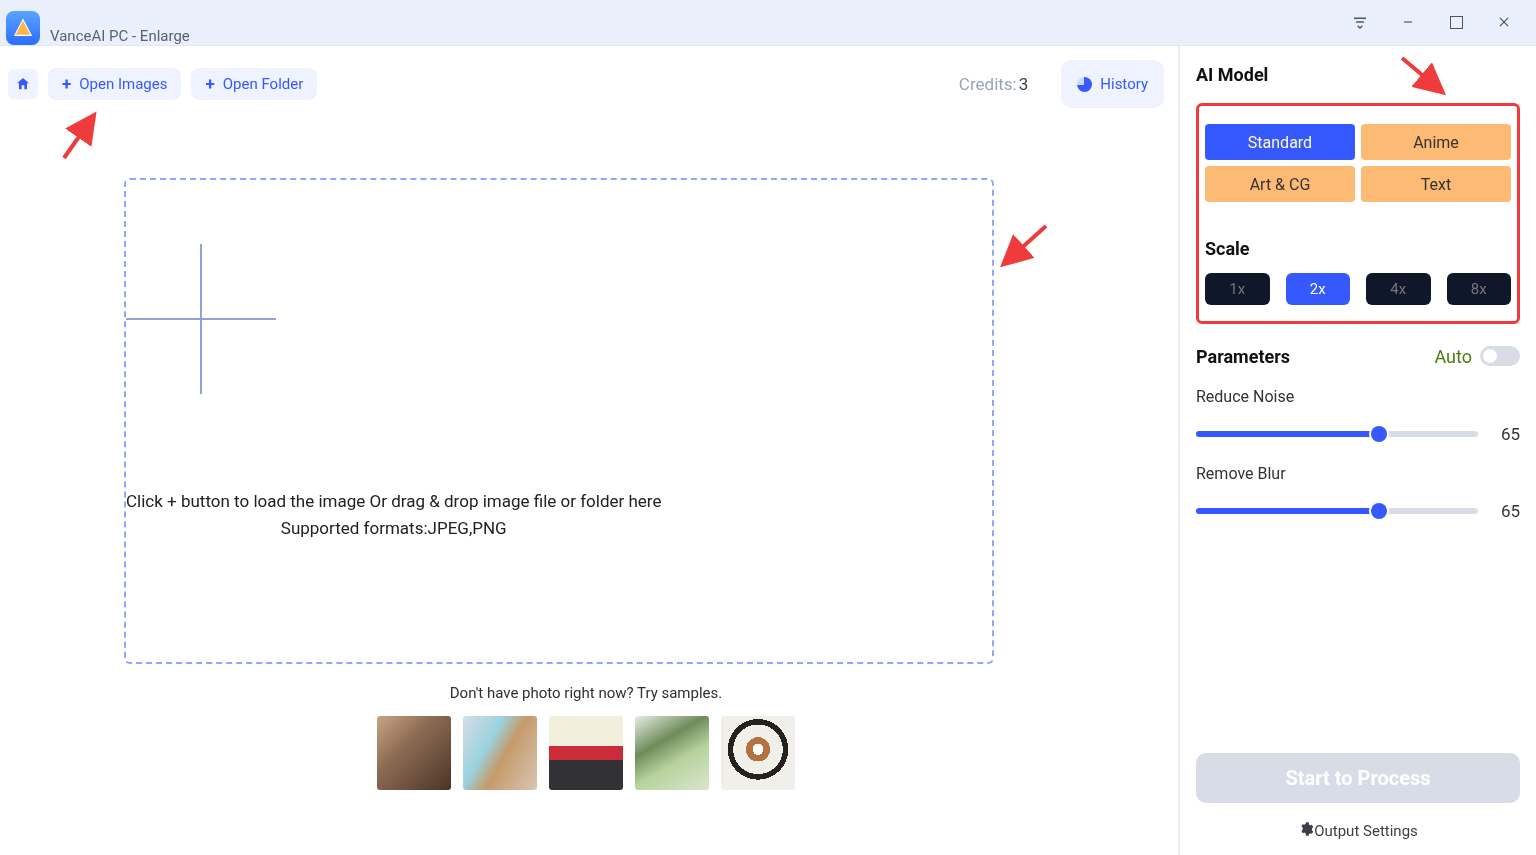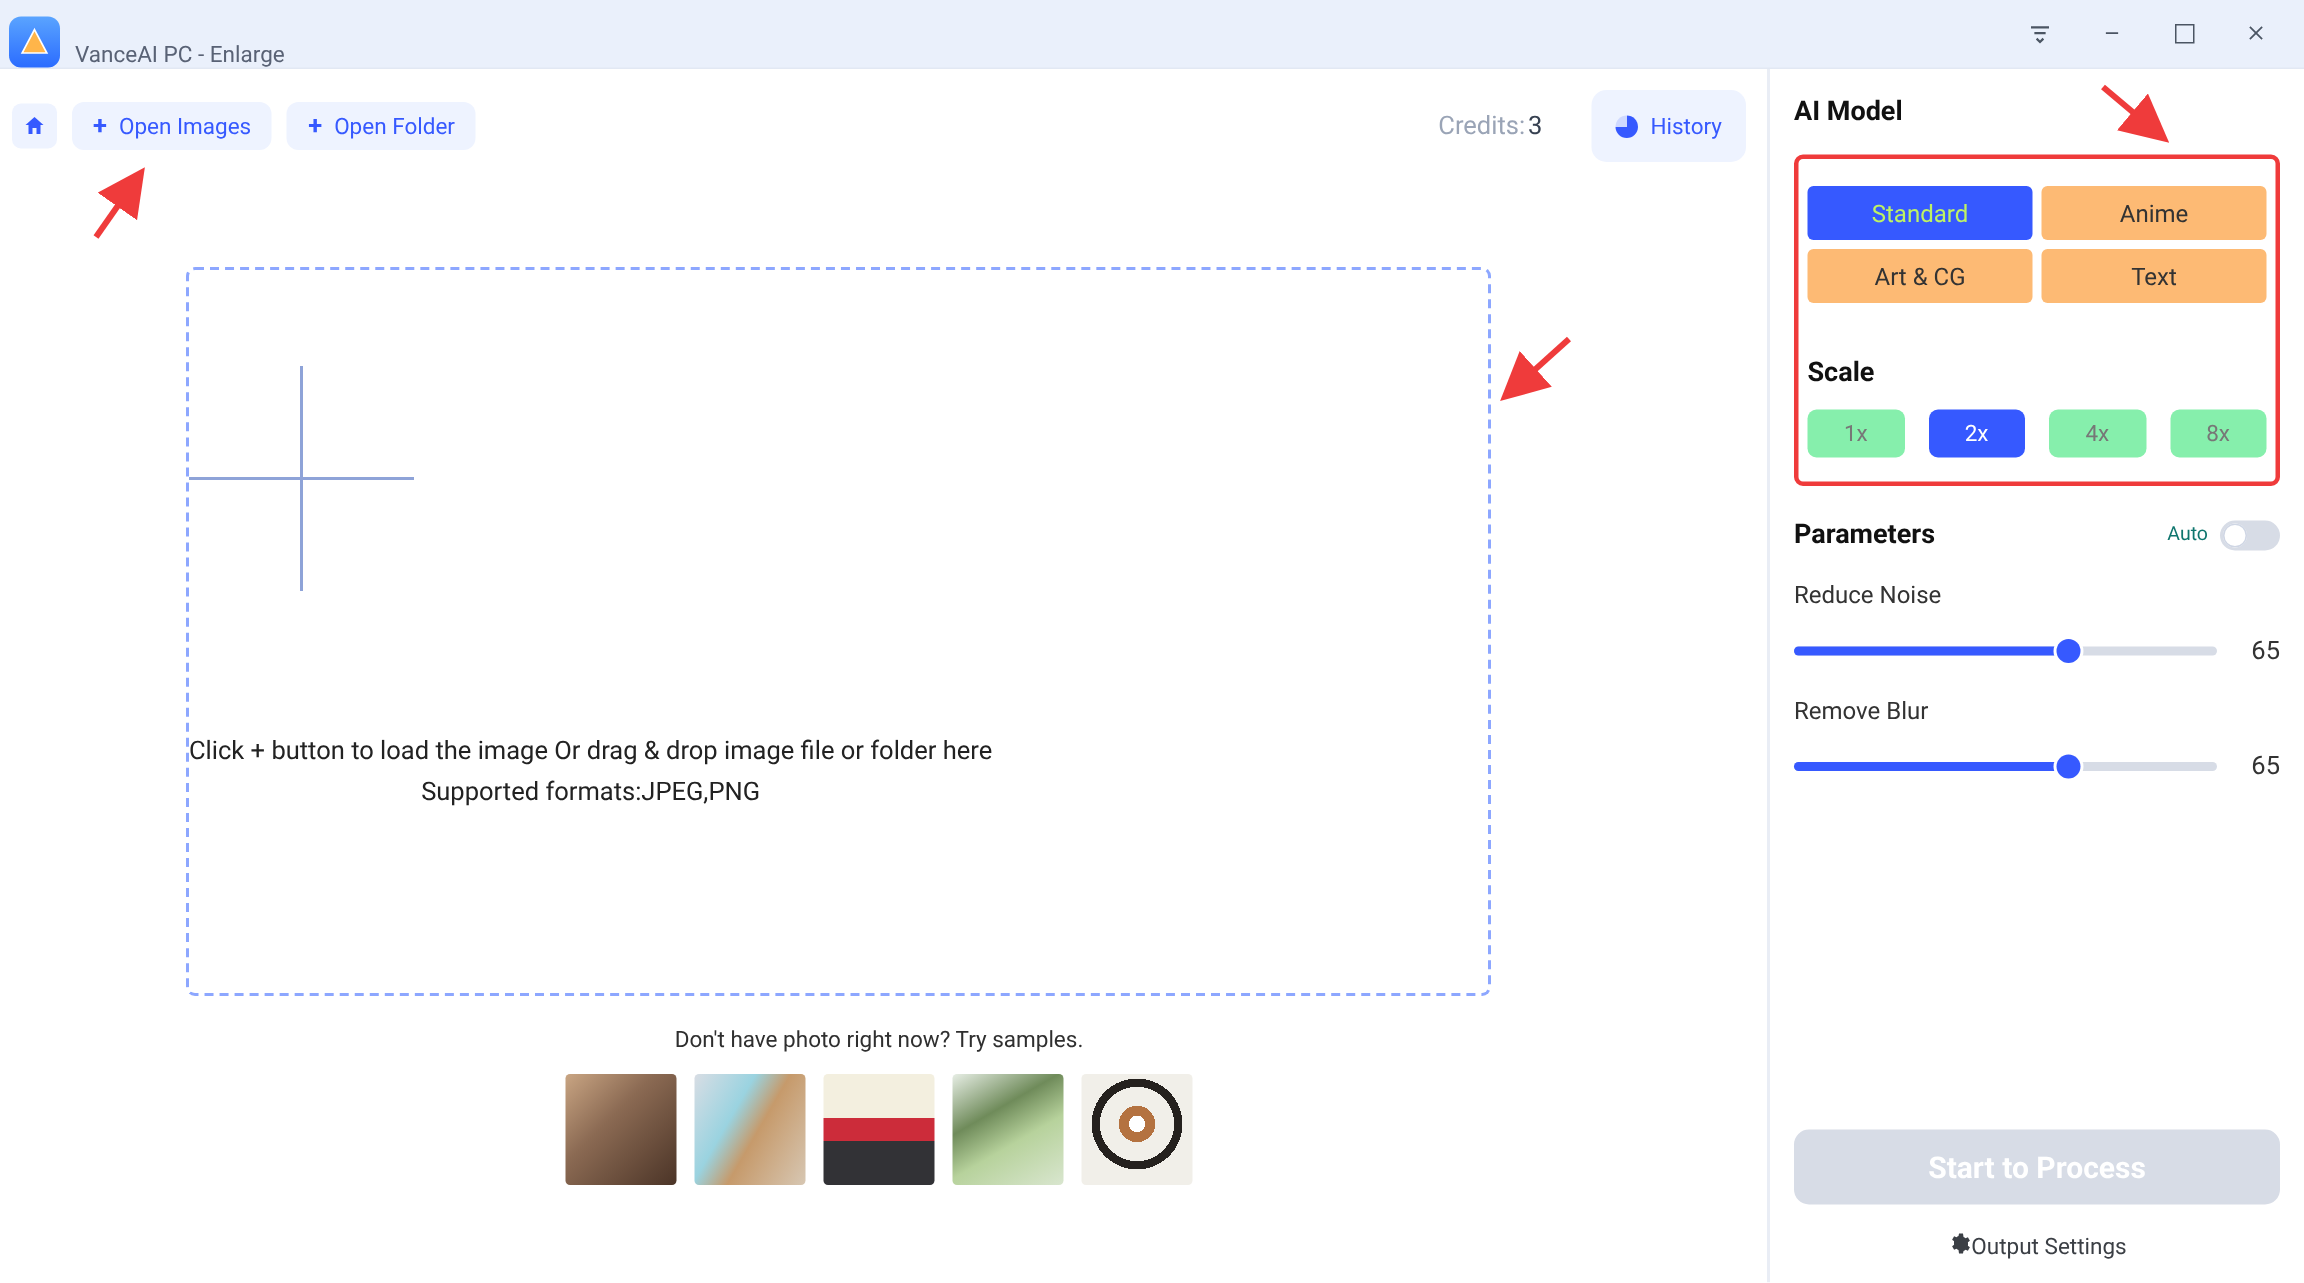--- a/index.html
+++ b/index.html
@@ -102,34 +102,34 @@
     border: 3px solid #ef3b3b; border-radius: 6px;
     margin-top: 18px; padding: 10px 6px 16px 6px;
   }
 
   .model-grid { display: grid; grid-template-columns: 1fr 1fr; gap: 6px; margin-top: 8px; }
   .model-cell {
     height: 36px; border-radius: 4px; background: #fdba74; color: #333;
     display: flex; align-items: center; justify-content: center;
     font-size: 16px; cursor: pointer;
   }
-  .model-cell.selected { background: #3659ff; color: #bef264; }
+  .model-cell.selected { background: #3659ff; color: #fef9c3; }
 
   .scale-title { font-size: 18px; font-weight: 700; color: #111; margin-top: 36px; }
   .scale-row { display: flex; gap: 16px; margin-top: 14px; }
   .scale-btn {
-    flex: 1; height: 32px; border-radius: 6px; background: #86efac;
+    flex: 1; height: 32px; border-radius: 6px; background: #0f172a;
     color: #777; display: flex; align-items: center; justify-content: center;
     font-size: 15px; cursor: pointer;
   }
   .scale-btn.selected { background: #3659ff; color: #fff; }
 
   .param-row { display: flex; align-items: center; justify-content: space-between; margin-top: 22px; }
   .param-title { font-size: 18px; font-weight: 700; color: #111; }
-  .auto-wrap { display: flex; align-items: center; gap: 8px; color: #0f766e; font-size: 13px; }
+  .auto-wrap { display: flex; gap: 8px; color: #4d7c0f; font-size: 18px; }
   .toggle {
     width: 40px; height: 20px; border-radius: 999px; background: #d7dce6; position: relative; cursor: pointer;
   }
   .toggle .knob {
     width: 16px; height: 16px; border-radius: 50%; background: #fff; position: absolute; top: 2px; left: 2px;
     box-shadow: 0 0 0 1px #cfd6e4 inset;
   }
 
   .slider-block { margin-top: 20px; }
   .slider-label { font-size: 16px; color: #333; }

